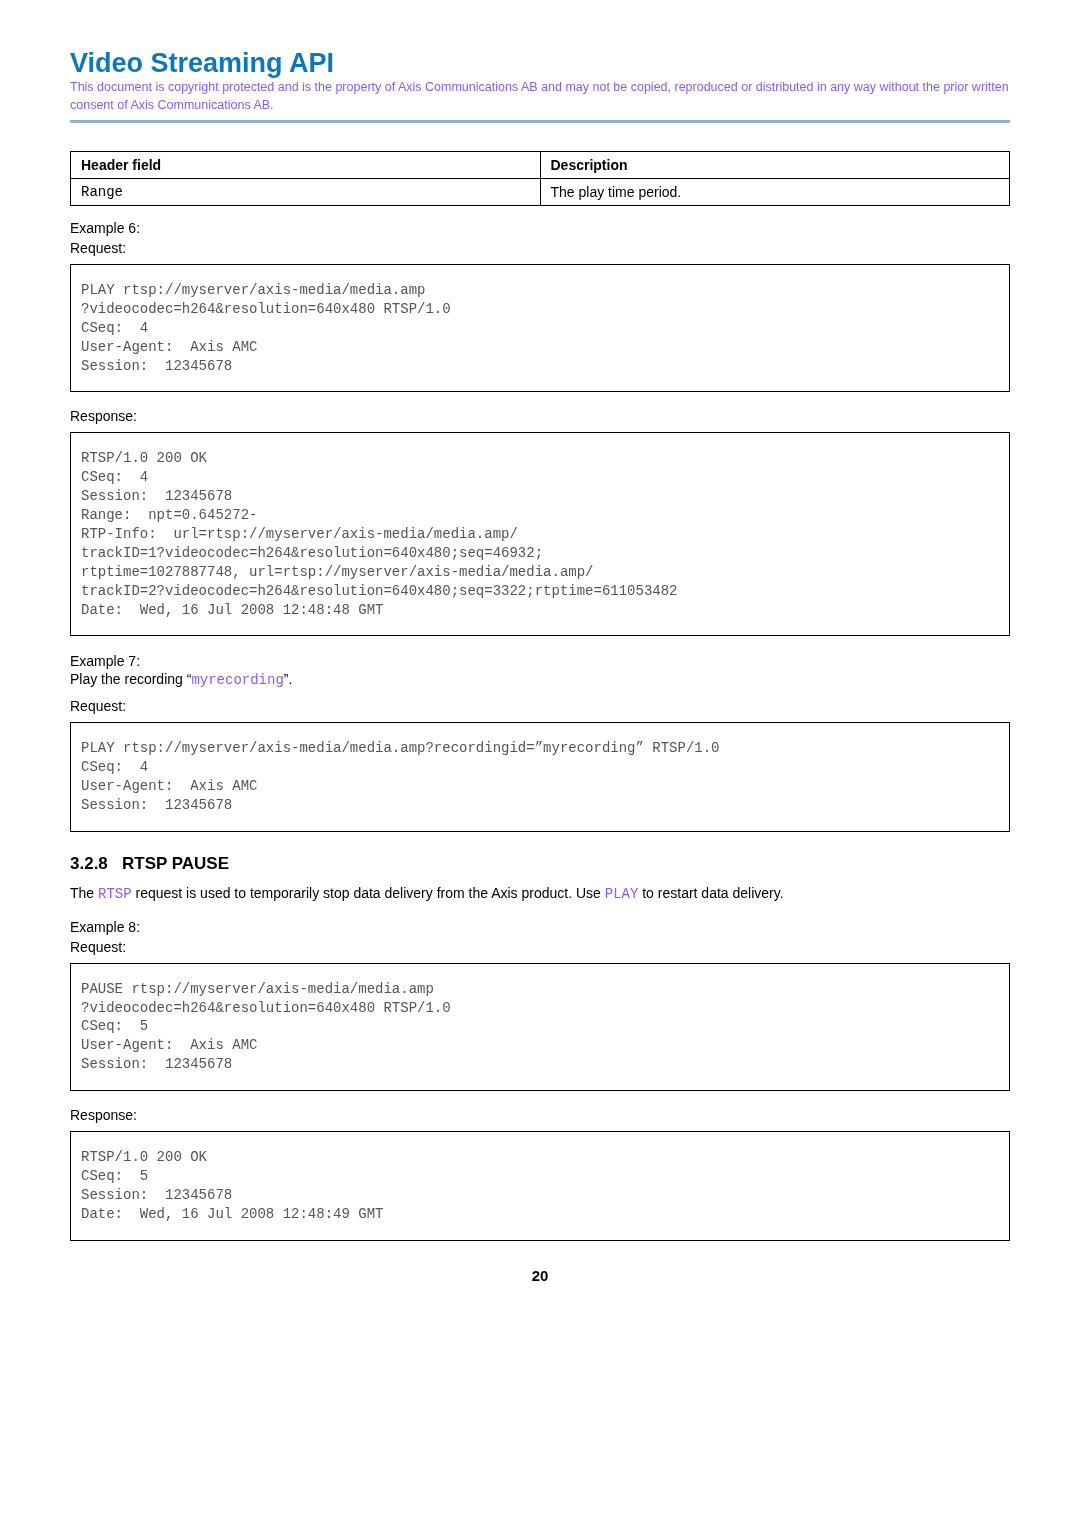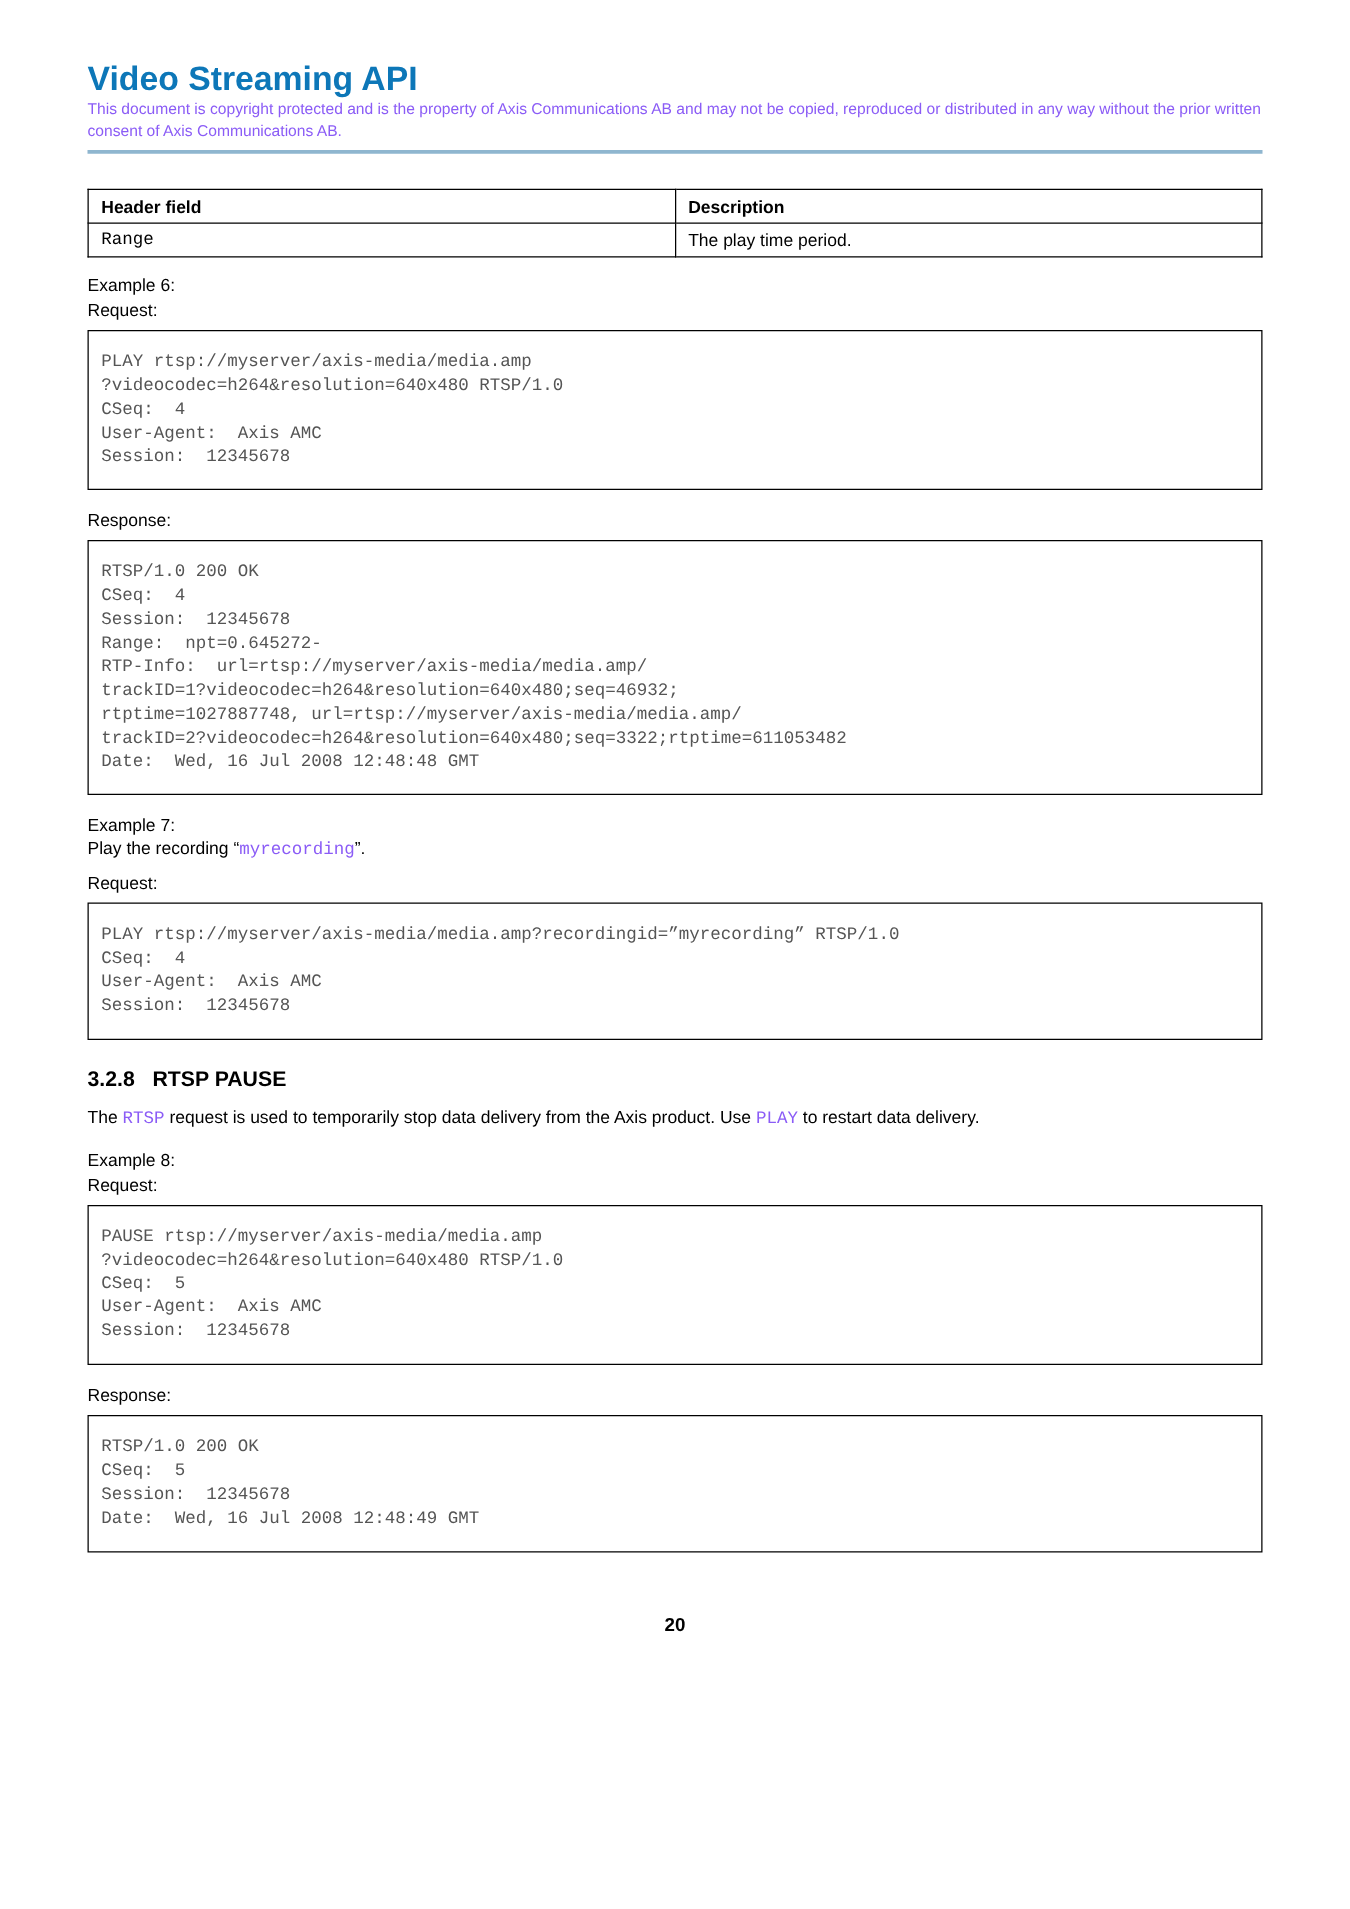--- a/index.html
+++ b/index.html
@@ -76,21 +76,21 @@
     margin-bottom: 10px;
   }
   .inline-mono {
     font-family: "Courier New", monospace;
     color: #8b5cf6;
   }
   .page-num {
     text-align: center;
     font-weight: 700;
     font-size: 15px;
-    margin-top: 50px;
+    margin-top: 26px;
   }
   .ex-desc {
     font-size: 14px;
     text-align: right;
   }
 </style>
 </head>
 <body>
 
 <div class="title">Video Streaming API</div>

